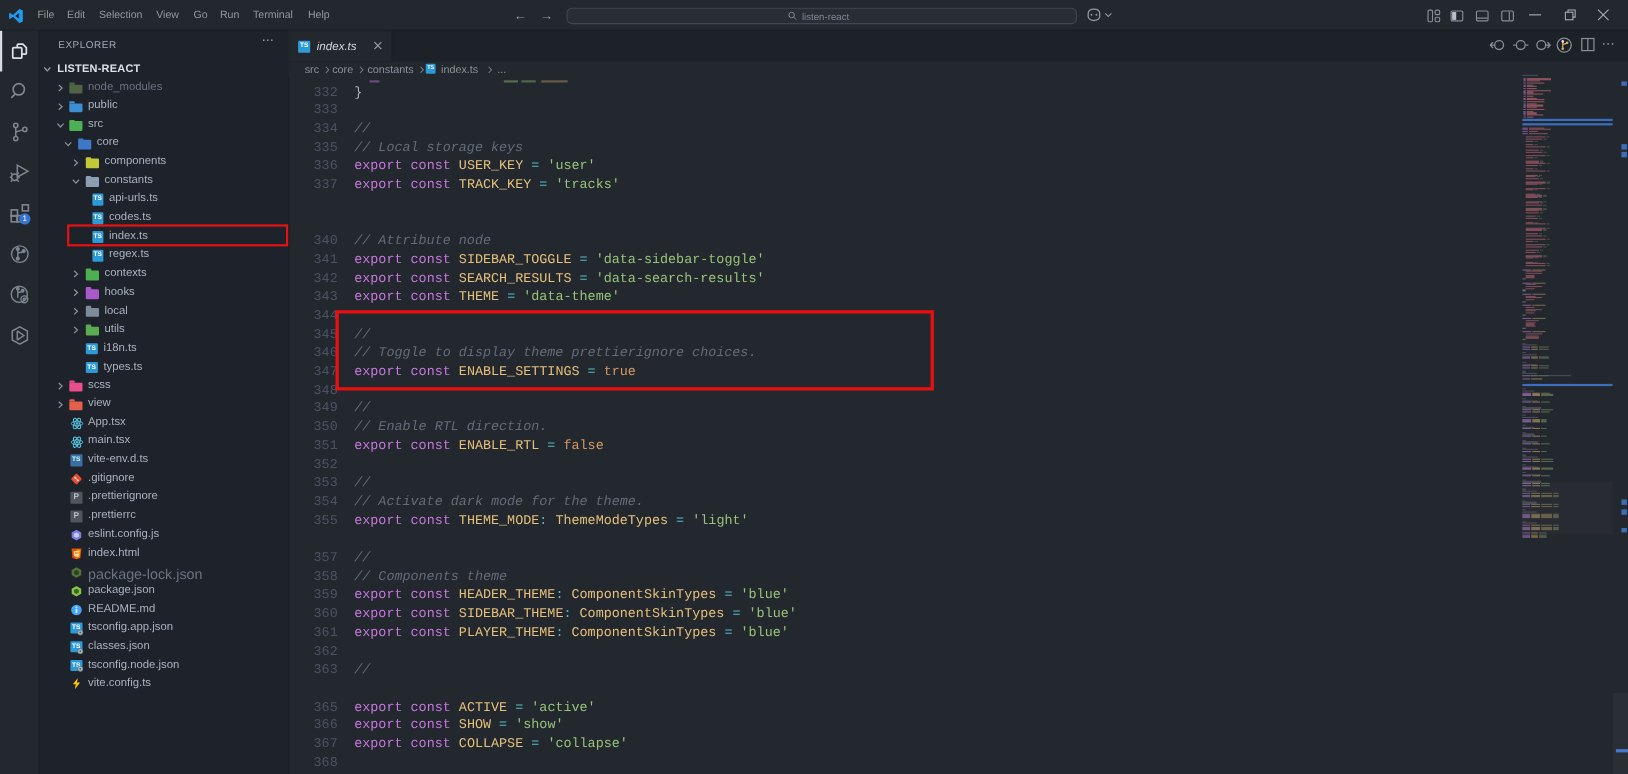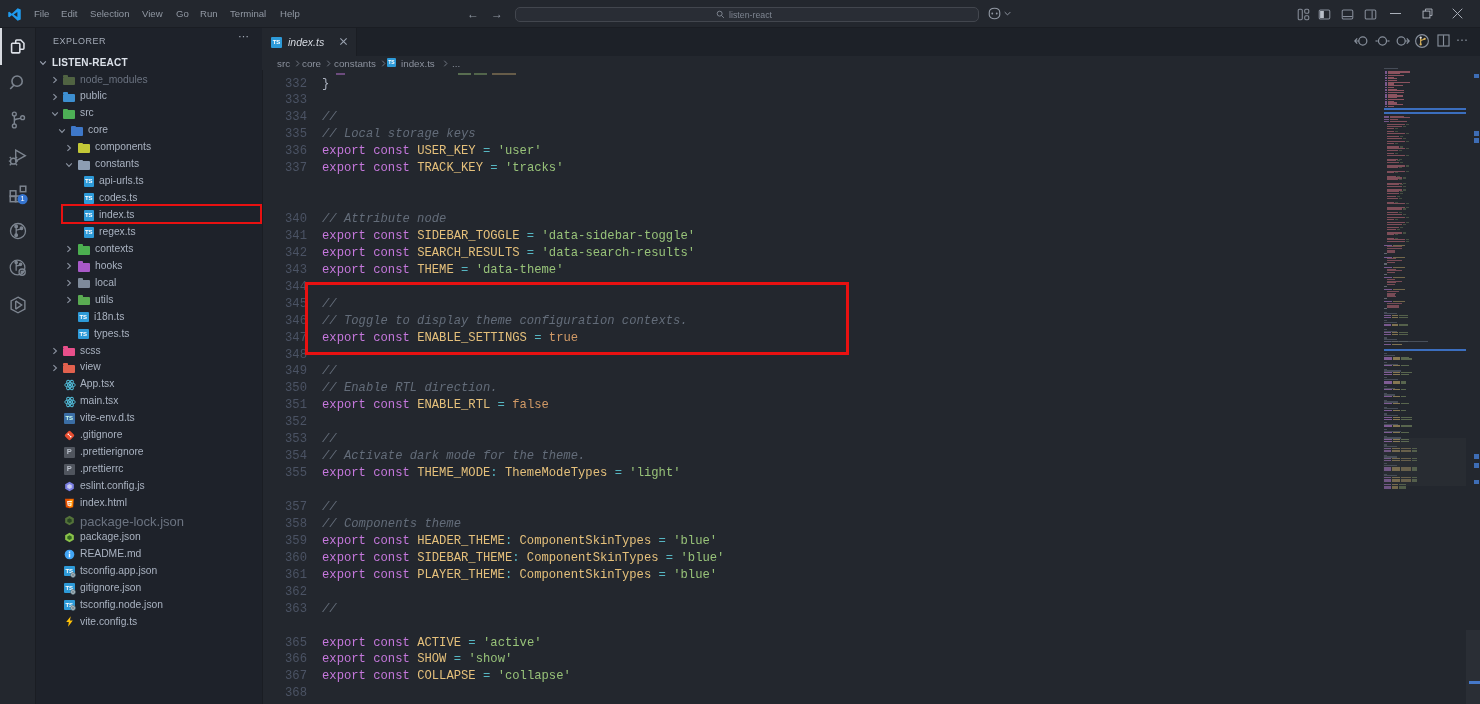--- a/index.html
+++ b/index.html
@@ -296,21 +296,21 @@
     <svg class="abs" style="left:69.5px;top:571.5600000000001px" width="6" height="6" viewBox="0 0 8 8">
       <circle cx="4" cy="4" r="3.2" fill="#b0bec5" stroke="#546e7a" stroke-width="1"></circle>
       <circle cx="4" cy="4" r="1.1" fill="#455a64"></circle>
     </svg>
     <div class="abs" style="left:80px;top:564.7600000000001px;font-size:10.3px;color:#a9b2c0">tsconfig.app.json</div>
     <div class="abs" style="left:64px;top:582.8px;width:10.5px;height:10.5px;background:#2d9ad8;border-radius:1px;color:#fff;font-size:6px;font-weight:bold;text-align:center;line-height:11px">TS</div>
     <svg class="abs" style="left:69.5px;top:588.5px" width="6" height="6" viewBox="0 0 8 8">
       <circle cx="4" cy="4" r="3.2" fill="#b0bec5" stroke="#546e7a" stroke-width="1"></circle>
       <circle cx="4" cy="4" r="1.1" fill="#455a64"></circle>
     </svg>
-    <div class="abs" style="left:80px;top:581.7px;font-size:10.3px;color:#a9b2c0">gitignore.json</div>
+    <div class="abs" style="left:80px;top:581.7px;font-size:10.3px;color:#a9b2c0">classes.json</div>
     <div class="abs" style="left:64px;top:599.7399999999999px;width:10.5px;height:10.5px;background:#2d9ad8;border-radius:1px;color:#fff;font-size:6px;font-weight:bold;text-align:center;line-height:11px">TS</div>
     <svg class="abs" style="left:69.5px;top:605.4399999999999px" width="6" height="6" viewBox="0 0 8 8">
       <circle cx="4" cy="4" r="3.2" fill="#b0bec5" stroke="#546e7a" stroke-width="1"></circle>
       <circle cx="4" cy="4" r="1.1" fill="#455a64"></circle>
     </svg>
     <div class="abs" style="left:80px;top:598.64px;font-size:10.3px;color:#a9b2c0">tsconfig.node.json</div>
     <svg class="abs" style="left:64px;top:616.38px" width="11" height="11" viewBox="0 0 16 16">
       <path fill="#ffc107" d="M9.8 0.5 L3.2 8.8 L7 8.8 L6 15.5 L12.8 6.6 L8.7 6.6 Z"></path>
     </svg>
     <div class="abs" style="left:80px;top:615.58px;font-size:10.3px;color:#a9b2c0">vite.config.ts</div>
@@ -375,21 +375,21 @@
     <div class="abs code" style="left:262px;top:109.38px;width:1120px;height:16.94px;line-height:16.94px"><span style="display:inline-block;width:45px;text-align:right;color:#4b5364">334</span><span style="display:inline-block;width:15px"></span><span style="color:#636c79;font-style:italic;">//</span></div>
     <div class="abs code" style="left:262px;top:126.32000000000001px;width:1120px;height:16.94px;line-height:16.94px"><span style="display:inline-block;width:45px;text-align:right;color:#4b5364">335</span><span style="display:inline-block;width:15px"></span><span style="color:#636c79;font-style:italic;">// Local storage keys</span></div>
     <div class="abs code" style="left:262px;top:143.26px;width:1120px;height:16.94px;line-height:16.94px"><span style="display:inline-block;width:45px;text-align:right;color:#4b5364">336</span><span style="display:inline-block;width:15px"></span><span style="color:#c678dd;">export</span><span style="color:#abb2bf;"> </span><span style="color:#c678dd;">const</span><span style="color:#abb2bf;"> </span><span style="color:#e5c07b;">USER_KEY</span><span style="color:#abb2bf;"> </span><span style="color:#56b6c2;">=</span><span style="color:#abb2bf;"> </span><span style="color:#98c379;">'user'</span></div>
     <div class="abs code" style="left:262px;top:160.2px;width:1120px;height:16.94px;line-height:16.94px"><span style="display:inline-block;width:45px;text-align:right;color:#4b5364">337</span><span style="display:inline-block;width:15px"></span><span style="color:#c678dd;">export</span><span style="color:#abb2bf;"> </span><span style="color:#c678dd;">const</span><span style="color:#abb2bf;"> </span><span style="color:#e5c07b;">TRACK_KEY</span><span style="color:#abb2bf;"> </span><span style="color:#56b6c2;">=</span><span style="color:#abb2bf;"> </span><span style="color:#98c379;">'tracks'</span></div>
     <div class="abs code" style="left:262px;top:211.02px;width:1120px;height:16.94px;line-height:16.94px"><span style="display:inline-block;width:45px;text-align:right;color:#4b5364">340</span><span style="display:inline-block;width:15px"></span><span style="color:#636c79;font-style:italic;">// Attribute node</span></div>
     <div class="abs code" style="left:262px;top:227.96px;width:1120px;height:16.94px;line-height:16.94px"><span style="display:inline-block;width:45px;text-align:right;color:#4b5364">341</span><span style="display:inline-block;width:15px"></span><span style="color:#c678dd;">export</span><span style="color:#abb2bf;"> </span><span style="color:#c678dd;">const</span><span style="color:#abb2bf;"> </span><span style="color:#e5c07b;">SIDEBAR_TOGGLE</span><span style="color:#abb2bf;"> </span><span style="color:#56b6c2;">=</span><span style="color:#abb2bf;"> </span><span style="color:#98c379;">'data-sidebar-toggle'</span></div>
     <div class="abs code" style="left:262px;top:244.9px;width:1120px;height:16.94px;line-height:16.94px"><span style="display:inline-block;width:45px;text-align:right;color:#4b5364">342</span><span style="display:inline-block;width:15px"></span><span style="color:#c678dd;">export</span><span style="color:#abb2bf;"> </span><span style="color:#c678dd;">const</span><span style="color:#abb2bf;"> </span><span style="color:#e5c07b;">SEARCH_RESULTS</span><span style="color:#abb2bf;"> </span><span style="color:#56b6c2;">=</span><span style="color:#abb2bf;"> </span><span style="color:#98c379;">'data-search-results'</span></div>
     <div class="abs code" style="left:262px;top:261.84000000000003px;width:1120px;height:16.94px;line-height:16.94px"><span style="display:inline-block;width:45px;text-align:right;color:#4b5364">343</span><span style="display:inline-block;width:15px"></span><span style="color:#c678dd;">export</span><span style="color:#abb2bf;"> </span><span style="color:#c678dd;">const</span><span style="color:#abb2bf;"> </span><span style="color:#e5c07b;">THEME</span><span style="color:#abb2bf;"> </span><span style="color:#56b6c2;">=</span><span style="color:#abb2bf;"> </span><span style="color:#98c379;">'data-theme'</span></div>
     <div class="abs code" style="left:262px;top:278.78000000000003px;width:1120px;height:16.94px;line-height:16.94px"><span style="display:inline-block;width:45px;text-align:right;color:#4b5364">344</span><span style="display:inline-block;width:15px"></span></div>
     <div class="abs code" style="left:262px;top:295.72px;width:1120px;height:16.94px;line-height:16.94px"><span style="display:inline-block;width:45px;text-align:right;color:#4b5364">345</span><span style="display:inline-block;width:15px"></span><span style="color:#636c79;font-style:italic;">//</span></div>
-    <div class="abs code" style="left:262px;top:312.66px;width:1120px;height:16.94px;line-height:16.94px"><span style="display:inline-block;width:45px;text-align:right;color:#4b5364">346</span><span style="display:inline-block;width:15px"></span><span style="color:#636c79;font-style:italic;">// Toggle to display theme configuration contexts.</span></div>
+    <div class="abs code" style="left:262px;top:312.66px;width:1120px;height:16.94px;line-height:16.94px"><span style="display:inline-block;width:45px;text-align:right;color:#4b5364">346</span><span style="display:inline-block;width:15px"></span><span style="color:#636c79;font-style:italic;">// Toggle to display theme prettierignore choices.</span></div>
     <div class="abs code" style="left:262px;top:329.6px;width:1120px;height:16.94px;line-height:16.94px"><span style="display:inline-block;width:45px;text-align:right;color:#4b5364">347</span><span style="display:inline-block;width:15px"></span><span style="color:#c678dd;">export</span><span style="color:#abb2bf;"> </span><span style="color:#c678dd;">const</span><span style="color:#abb2bf;"> </span><span style="color:#e5c07b;">ENABLE_SETTINGS</span><span style="color:#abb2bf;"> </span><span style="color:#56b6c2;">=</span><span style="color:#abb2bf;"> </span><span style="color:#d19a66;">true</span></div>
     <div class="abs code" style="left:262px;top:346.54px;width:1120px;height:16.94px;line-height:16.94px"><span style="display:inline-block;width:45px;text-align:right;color:#4b5364">348</span><span style="display:inline-block;width:15px"></span></div>
     <div class="abs code" style="left:262px;top:363.48px;width:1120px;height:16.94px;line-height:16.94px"><span style="display:inline-block;width:45px;text-align:right;color:#4b5364">349</span><span style="display:inline-block;width:15px"></span><span style="color:#636c79;font-style:italic;">//</span></div>
     <div class="abs code" style="left:262px;top:380.42px;width:1120px;height:16.94px;line-height:16.94px"><span style="display:inline-block;width:45px;text-align:right;color:#4b5364">350</span><span style="display:inline-block;width:15px"></span><span style="color:#636c79;font-style:italic;">// Enable RTL direction.</span></div>
     <div class="abs code" style="left:262px;top:397.36px;width:1120px;height:16.94px;line-height:16.94px"><span style="display:inline-block;width:45px;text-align:right;color:#4b5364">351</span><span style="display:inline-block;width:15px"></span><span style="color:#c678dd;">export</span><span style="color:#abb2bf;"> </span><span style="color:#c678dd;">const</span><span style="color:#abb2bf;"> </span><span style="color:#e5c07b;">ENABLE_RTL</span><span style="color:#abb2bf;"> </span><span style="color:#56b6c2;">=</span><span style="color:#abb2bf;"> </span><span style="color:#d19a66;">false</span></div>
     <div class="abs code" style="left:262px;top:414.3px;width:1120px;height:16.94px;line-height:16.94px"><span style="display:inline-block;width:45px;text-align:right;color:#4b5364">352</span><span style="display:inline-block;width:15px"></span></div>
     <div class="abs code" style="left:262px;top:431.24px;width:1120px;height:16.94px;line-height:16.94px"><span style="display:inline-block;width:45px;text-align:right;color:#4b5364">353</span><span style="display:inline-block;width:15px"></span><span style="color:#636c79;font-style:italic;">//</span></div>
     <div class="abs code" style="left:262px;top:448.18px;width:1120px;height:16.94px;line-height:16.94px"><span style="display:inline-block;width:45px;text-align:right;color:#4b5364">354</span><span style="display:inline-block;width:15px"></span><span style="color:#636c79;font-style:italic;">// Activate dark mode for the theme.</span></div>
     <div class="abs code" style="left:262px;top:465.12px;width:1120px;height:16.94px;line-height:16.94px"><span style="display:inline-block;width:45px;text-align:right;color:#4b5364">355</span><span style="display:inline-block;width:15px"></span><span style="color:#c678dd;">export</span><span style="color:#abb2bf;"> </span><span style="color:#c678dd;">const</span><span style="color:#abb2bf;"> </span><span style="color:#e5c07b;">THEME_MODE</span><span style="color:#56b6c2;">:</span><span style="color:#abb2bf;"> </span><span style="color:#e5c07b;">ThemeModeTypes</span><span style="color:#abb2bf;"> </span><span style="color:#56b6c2;">=</span><span style="color:#abb2bf;"> </span><span style="color:#98c379;">'light'</span></div>
     <div class="abs code" style="left:262px;top:499.00000000000006px;width:1120px;height:16.94px;line-height:16.94px"><span style="display:inline-block;width:45px;text-align:right;color:#4b5364">357</span><span style="display:inline-block;width:15px"></span><span style="color:#636c79;font-style:italic;">//</span></div>

